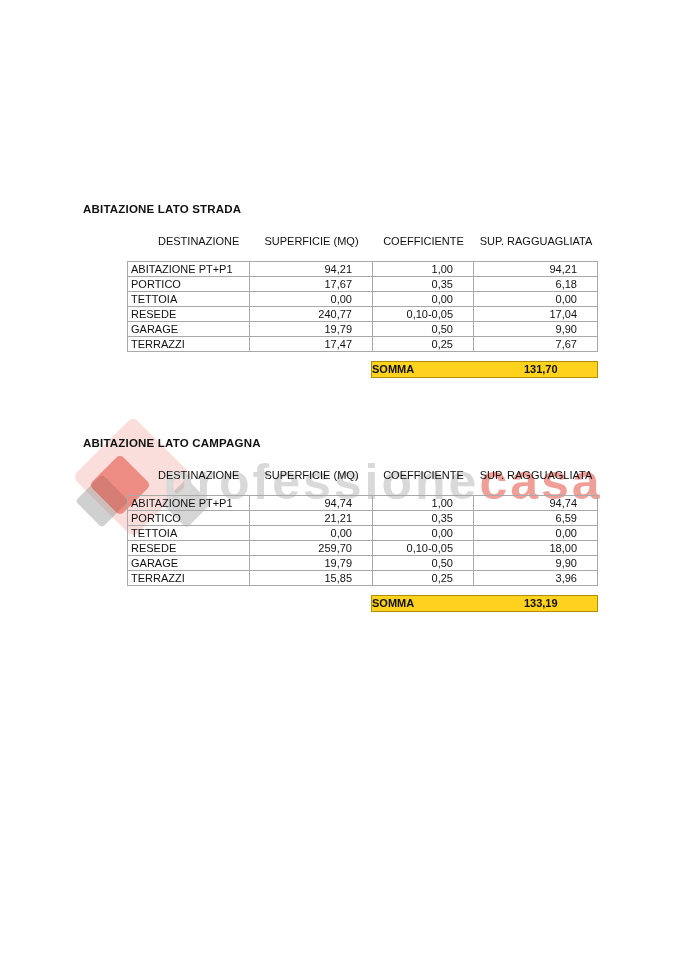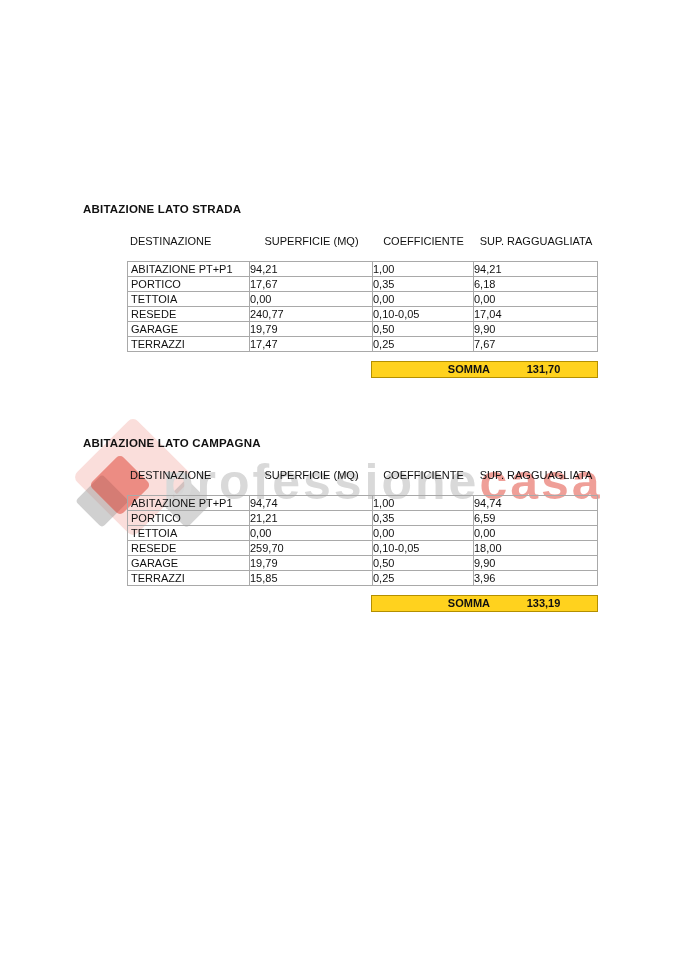--- a/index.html
+++ b/index.html
@@ -33,39 +33,39 @@
   .sec{position:absolute;left:0;width:678px;z-index:1;}
   #sec1{top:203px;}
   #sec2{top:437px;}
   .sec-title{position:absolute;left:83px;top:0;font-size:11.5px;font-weight:bold;letter-spacing:0.2px;}
   .sec-header{
     position:absolute;left:128px;top:31px;width:470px;height:14px;
     display:grid;grid-template-columns:122px 123px 101px 124px;
     font-size:11px;line-height:14px;
   }
   .sec-header .hc{text-align:center;}
-  .sec-header .hl{text-align:left;padding-left:2px;}
+  .sec-header .hl{text-align:left;padding-left:2px;margin-left:28px;}
   .sec-table{
     position:absolute;left:127px;top:58px;width:470px;
     display:grid;grid-template-columns:122px 123px 101px 124px;grid-auto-rows:15px;
     border-top:1px solid var(--table_border);border-left:1px solid var(--table_border);
     font-size:11px;background:transparent;
   }
   .cell{
     border-right:1px solid var(--table_border);border-bottom:1px solid var(--table_border);
     line-height:14px;overflow:hidden;white-space:nowrap;box-sizing:border-box;
   }
   .cl{text-align:left;padding-left:3px;}
-  .cr{text-align:left;padding-right:14px;}
+  .cr{text-align:right;padding-right:20px;}
   .somma{
     position:absolute;left:371px;top:158px;width:225px;height:15px;
     background:var(--somma_bg);border:1px solid var(--somma_border);
     display:flex;font-size:11px;font-weight:bold;line-height:15px;
   }
-  .somma .sl{width:50%;text-align:right;padding-left:11px;}
+  .somma .sl{width:50%;text-align:left;}
   .somma .sv{width:50%;text-align:center;}
 </style>
 </head>
 <body>
 
 <div class="watermark">
   <div class="diamond d-halo"></div>
   <div class="diamond d-gray-left"></div>
   <div class="diamond d-gray-right"></div>
   <div class="diamond d-red"></div>

